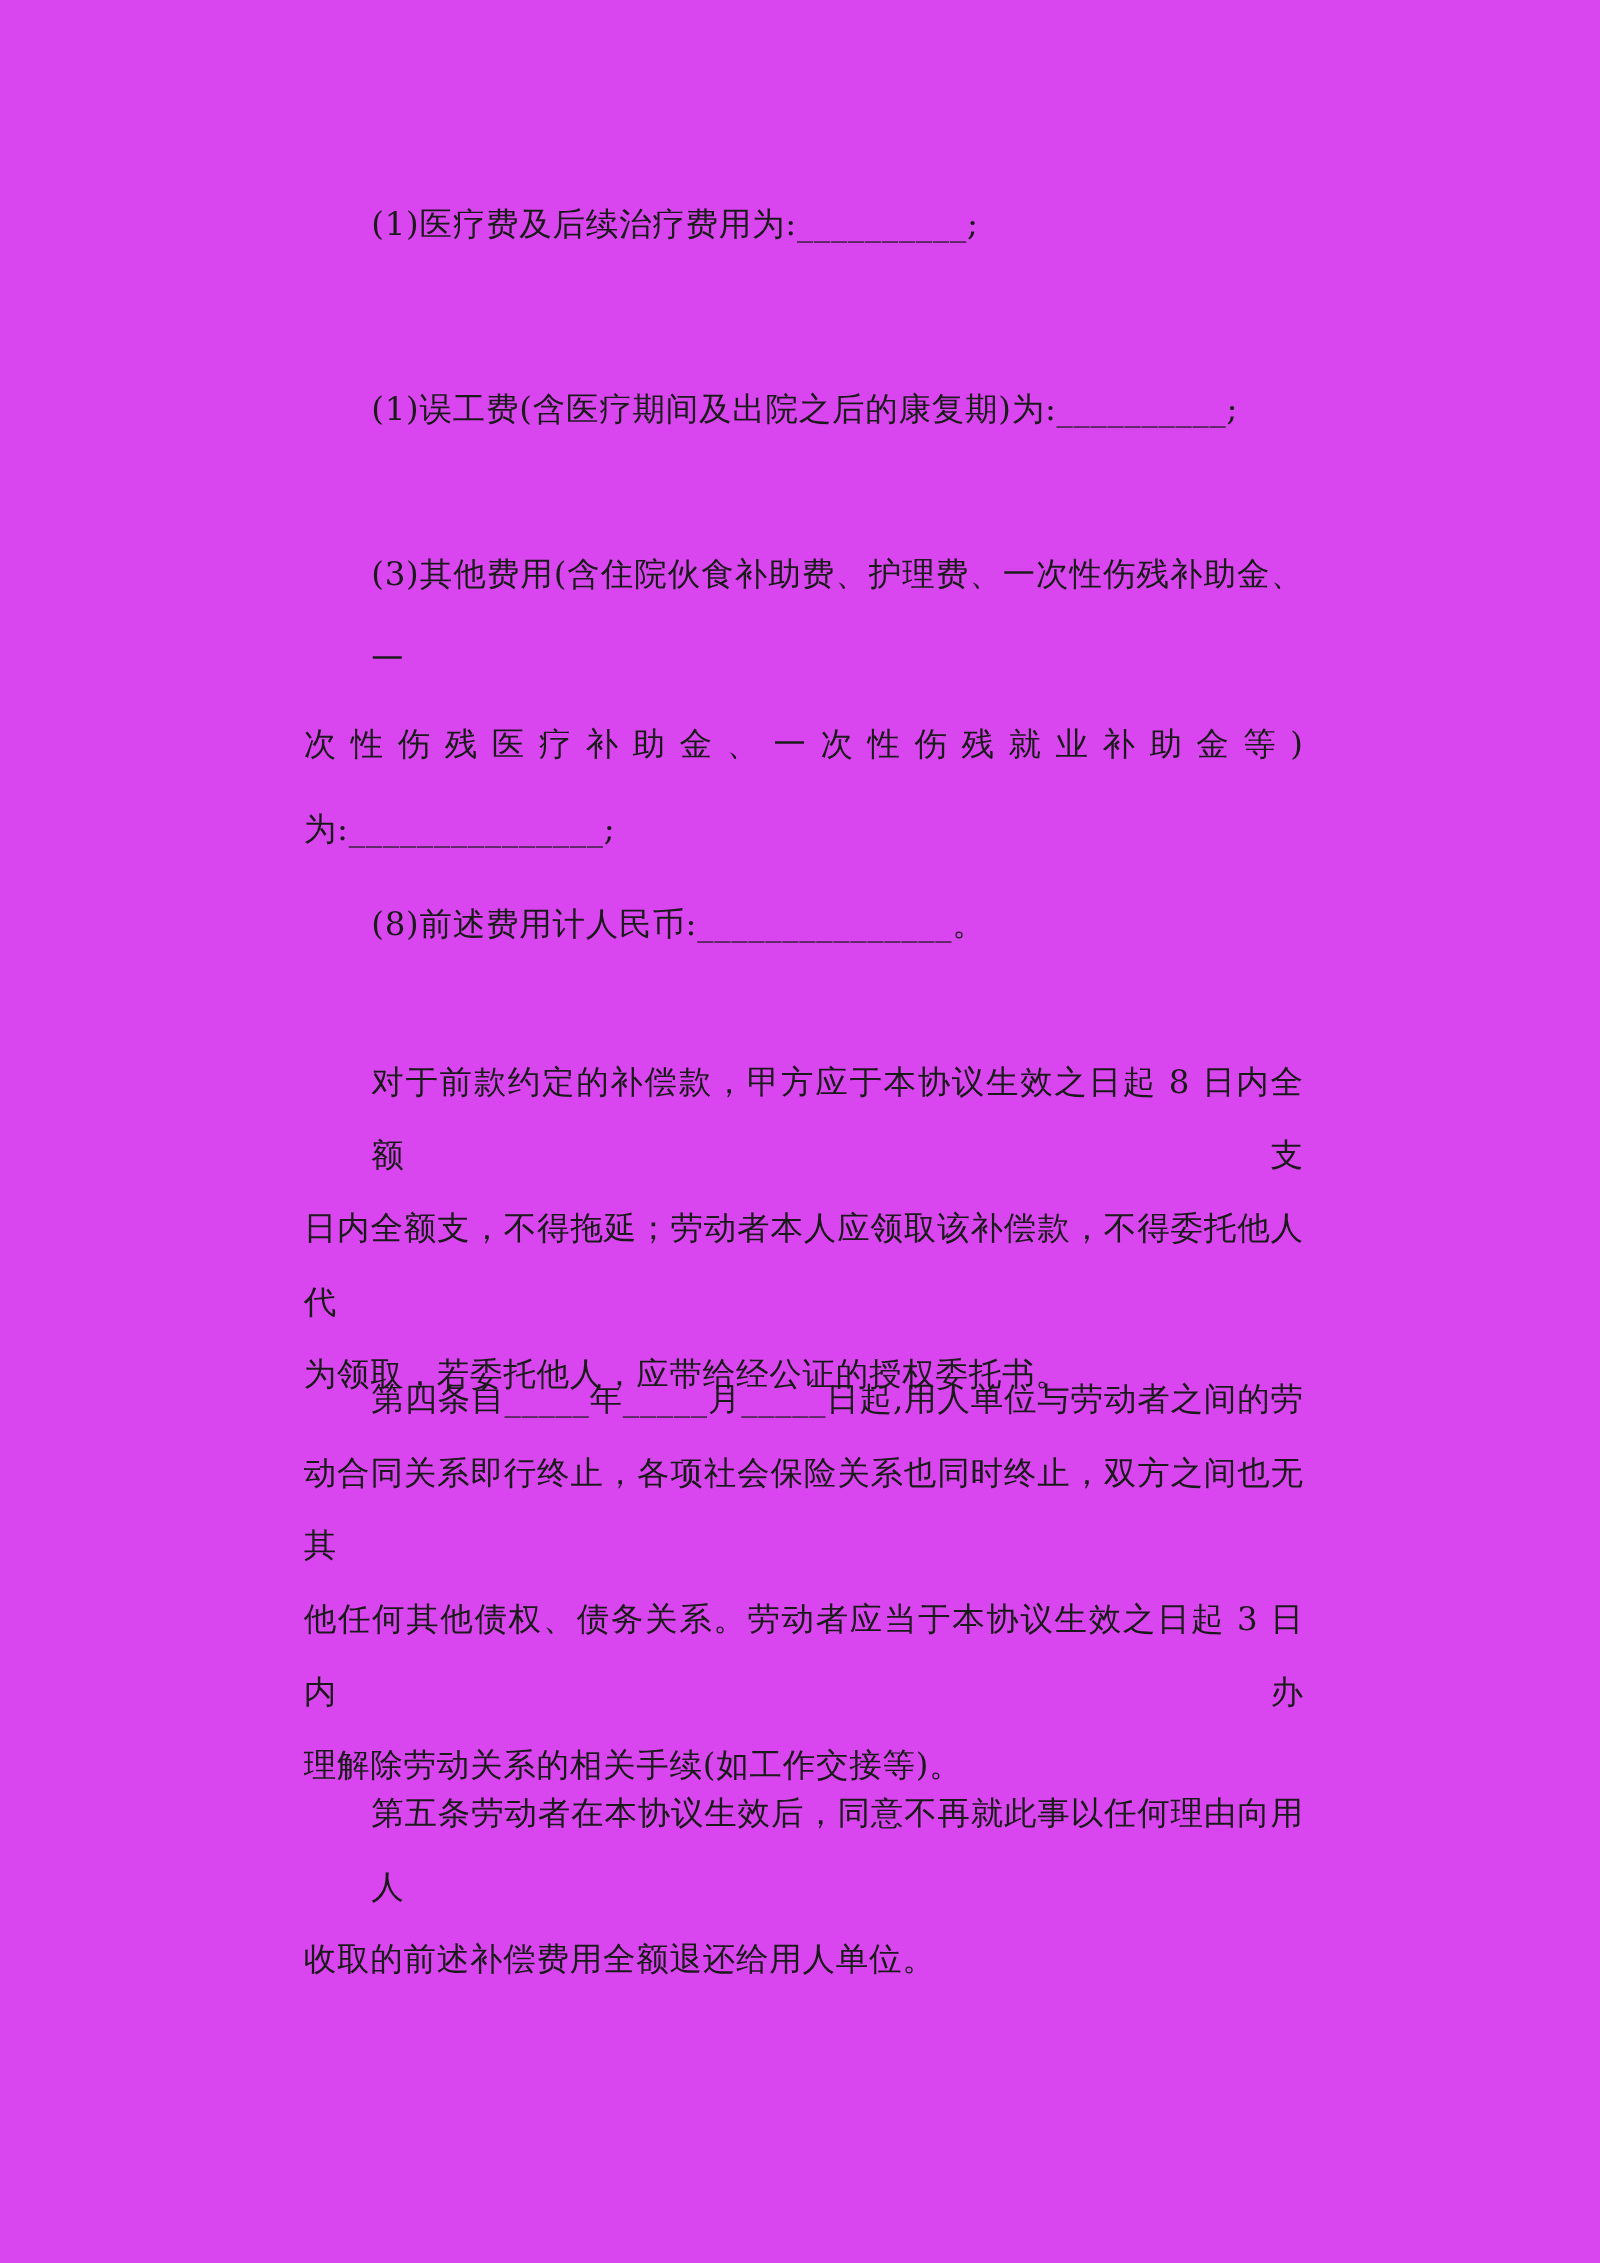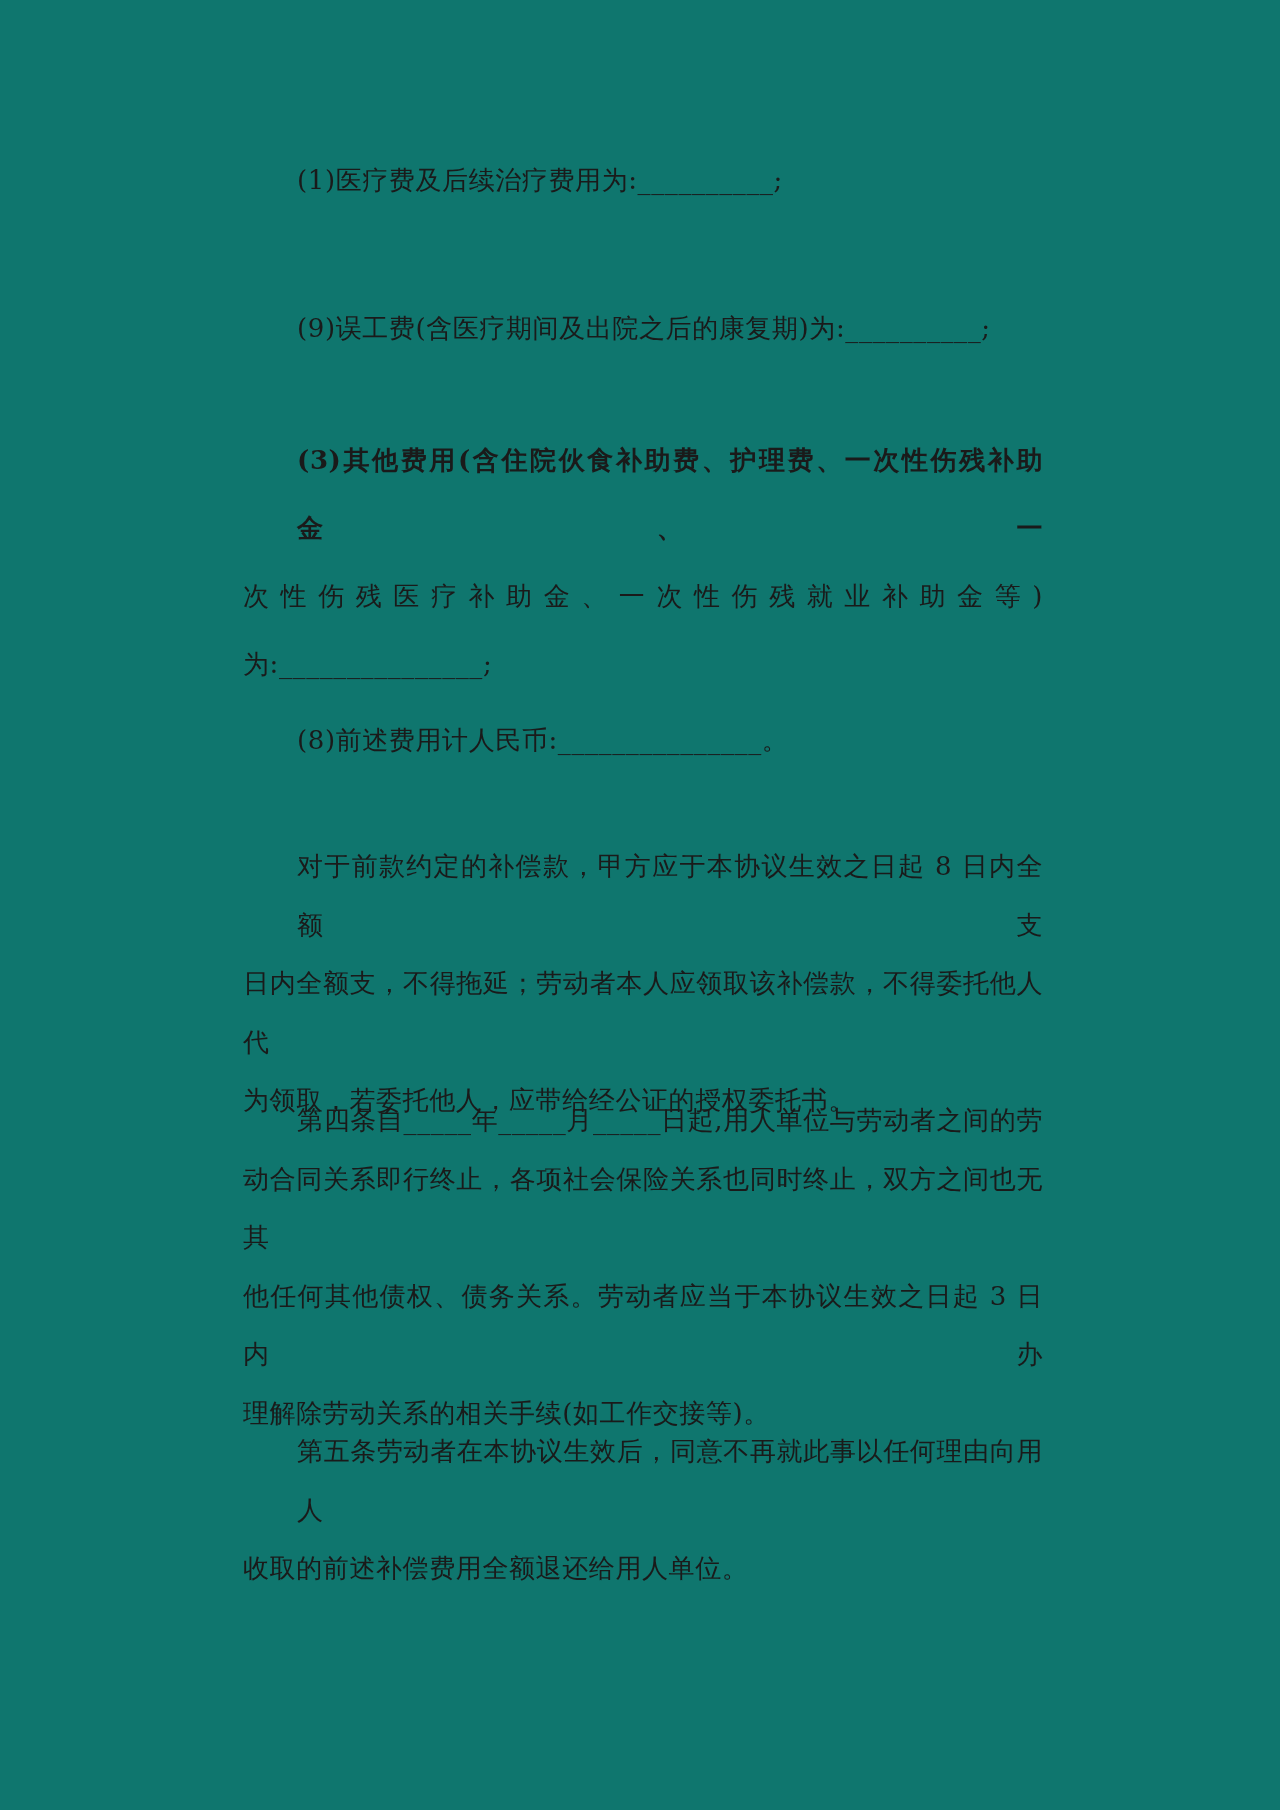--- a/index.html
+++ b/index.html
@@ -14,21 +14,21 @@
       overflow: hidden;
       font-family: "DejaVu Serif", "Liberation Serif", serif;
       color: #1a1a1a;
     }
     .page {
       position: absolute;
       left: 0;
       top: 0;
       width: 1280px;
       height: 1810px;
-      background: #0f766e;
+      background: #d946ef;
     }
     .para {
       position: absolute;
       left: 243px;
       width: 800px;
       font-size: 26px;
       line-height: 68px;
       letter-spacing: 0.6px;
       text-align: justify;
       text-indent: 54px;
@@ -49,25 +49,25 @@
 </head>
 <body>
 
 <div class="page">
 
   <p class="para" style="top:146px;">
     <span class="line">(1)医疗费及后续治疗费用为:__________;</span>
   </p>
 
   <p class="para" style="top:294px;">
-    <span class="line">(9)误工费(含医疗期间及出院之后的康复期)为:__________;</span>
+    <span class="line">(1)误工费(含医疗期间及出院之后的康复期)为:__________;</span>
   </p>
 
   <div class="para no-indent" style="top:426px;">
-    <span class="line-spread" style="padding-left:54px;font-weight:bold;">(3)其他费用(含住院伙食补助费、护理费、一次性伤残补助金、一</span>
+    <span class="line-spread" style="padding-left:54px;">(3)其他费用(含住院伙食补助费、护理费、一次性伤残补助金、一</span>
     <span class="line-spread">次性伤残医疗补助金、一次性伤残就业补助金等)</span>
     <span class="line">为:_______________;</span>
   </div>
 
   <p class="para" style="top:706px;">
     <span class="line">(8)前述费用计人民币:_______________。</span>
   </p>
 
   <div class="para no-indent" style="top:837px; line-height:58.5px;">
     <span class="line-spread" style="padding-left:54px;">对于前款约定的补偿款，甲方应于本协议生效之日起 8 日内全额支</span>

